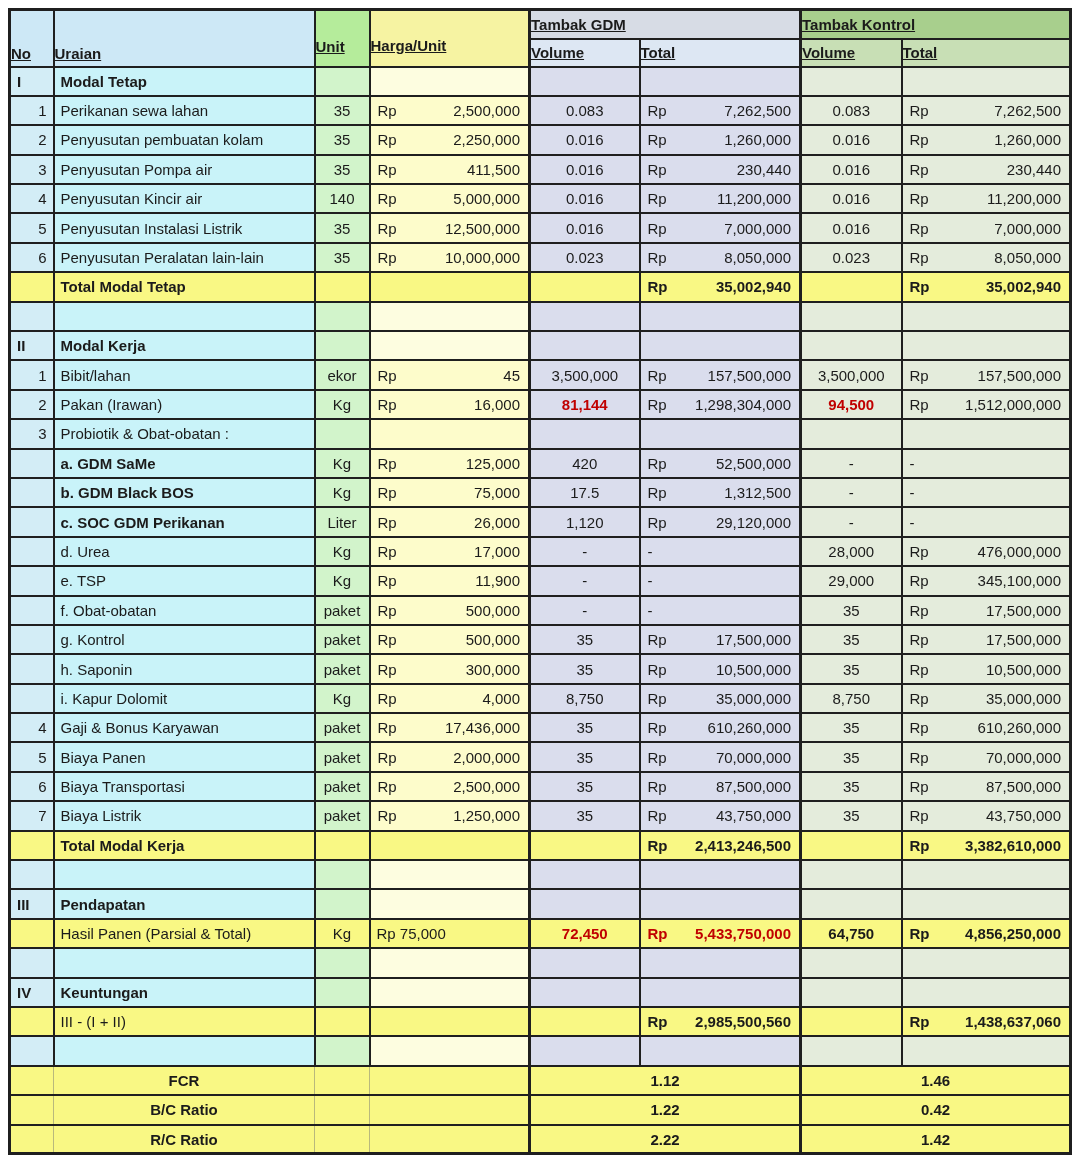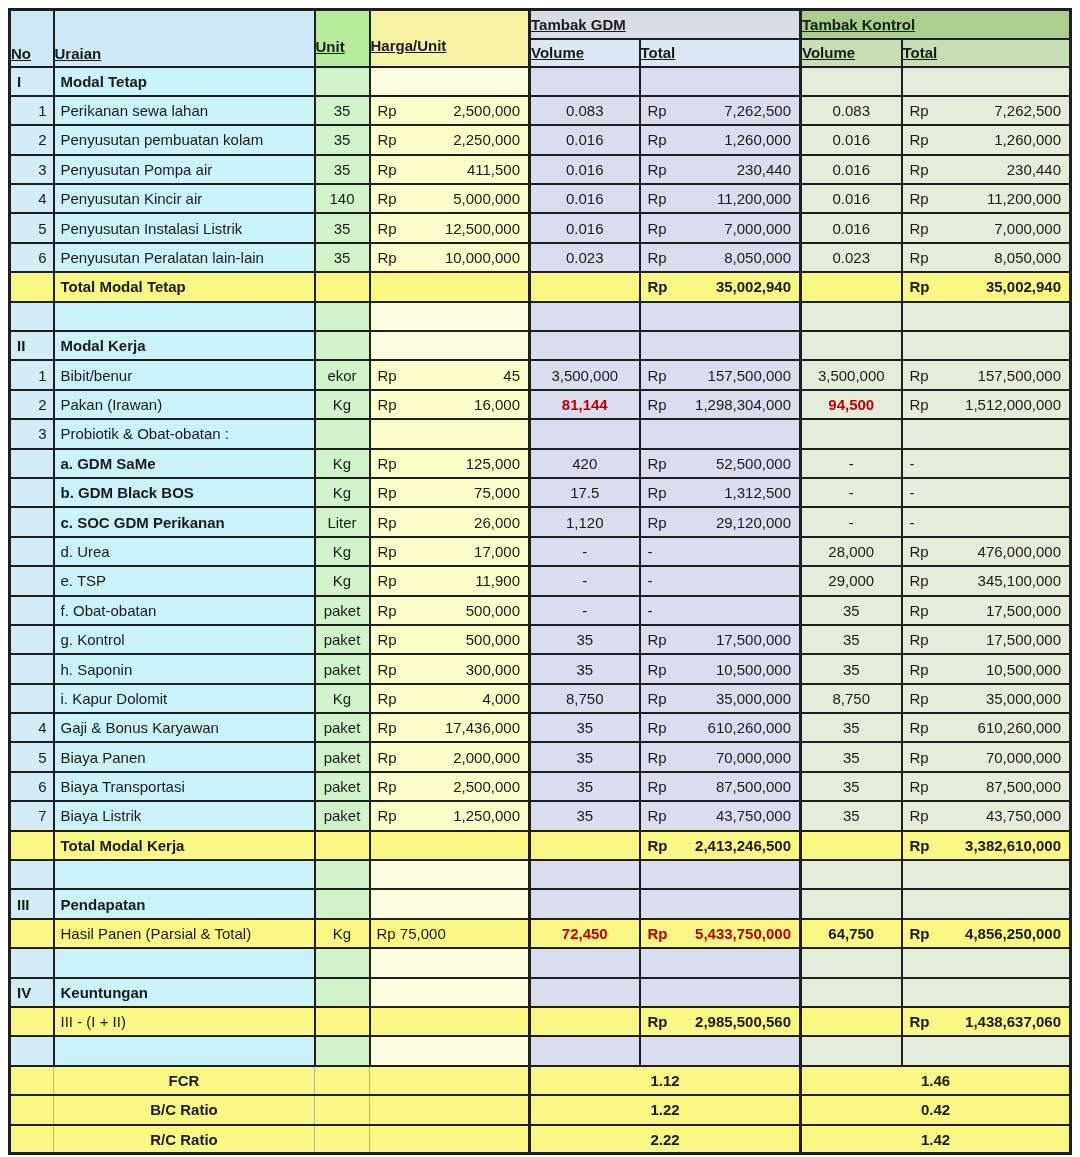--- a/index.html
+++ b/index.html
@@ -270,21 +270,21 @@
           <td class="c-ur t-l b">Modal Kerja</td>
           <td class="c-un t-c"></td>
           <td class="c-ha"></td>
           <td class="c-gv sep t-c"></td>
           <td class="c-gt"></td>
           <td class="c-kv sep t-c"></td>
           <td class="c-kt"></td>
         </tr>
         <tr class="r-item">
           <td class="c-no t-r">1</td>
-          <td class="c-ur t-l">Bibit/benur</td>
+          <td class="c-ur t-l">Bibit/lahan</td>
           <td class="c-un t-c">ekor</td>
           <td class="c-ha">
             <div class="money">
               <span>Rp</span>
               <span>45</span>
             </div>
           </td>
           <td class="c-gv sep t-c">3,500,000</td>
           <td class="c-gt">
             <div class="money">

